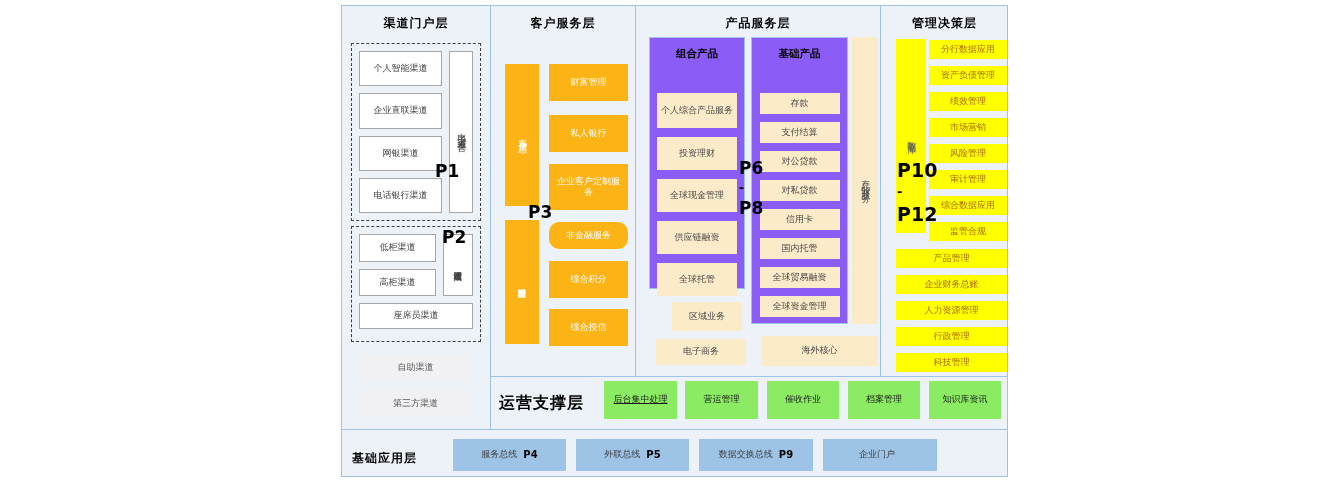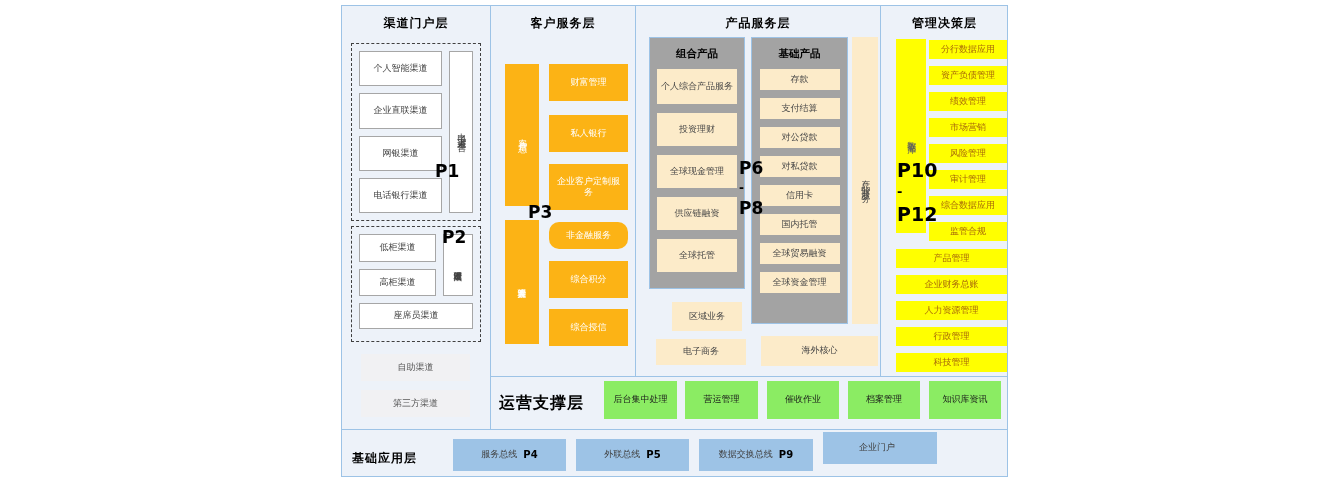--- a/index.html
+++ b/index.html
@@ -24,21 +24,21 @@
   
   .dashed{border:1px dashed #404040;padding:7px;box-sizing:border-box;}
   .wbox{background:#fff;border:1px solid #a6a6a6;color:#404040;}
   .graybox{background:#f1f1f3;color:#595959;}
   .vtext{writing-mode:vertical-rl;text-orientation:upright;letter-spacing:2px;}
   .pmark{font-weight:bold;font-size:17px;line-height:1.1;color:#000;z-index:5;}
   .pstack{font-weight:bold;font-size:17px;line-height:20px;color:#000;z-index:5;text-align:left;}
   
   .obox{background:#fcb315;color:#ffffff;}
   
-  .panel{background:#a3a3a3;border:1px solid #9dc3e6;}
+  .panel{background:#8b5cf6;border:1px solid #9dc3e6;gap:24px;}
   .panel h3{font-size:10.5px;font-weight:bold;text-align:center;margin:9px 0 8px 0;}
   .creambox{background:#fcebc9;color:#474747;}
   .stackv{display:flex;flex-direction:column;align-items:center;}
   
   .ybox{background:#ffff00;color:#a8690a;}
   .ybar{background:#ffff00;color:#5f5f5f;}
   
   .greenbox{background:#8bec63;color:#1a1a1a;}
   .bluebox{background:#9dc3e6;color:#404040;gap:6px;}
   .bluebox .plab{font-weight:bold;font-size:10px;color:#000;}
@@ -158,40 +158,40 @@
 
     <div class="abs cbox ybox" style="left:15px;top:243px;width:111px;height:19px;">产品管理</div>
     <div class="abs cbox ybox" style="left:15px;top:269px;width:111px;height:19px;">企业财务总账</div>
     <div class="abs cbox ybox" style="left:15px;top:295px;width:111px;height:19px;">人力资源管理</div>
     <div class="abs cbox ybox" style="left:15px;top:321px;width:111px;height:19px;">行政管理</div>
     <div class="abs cbox ybox" style="left:15px;top:347px;width:111px;height:19px;">科技管理</div>
   </section>
 
   <section class="ops">
     <div class="abs" style="left:8px;top:16px;font-size:16px;font-weight:bold;letter-spacing:1px;">运营支撑层</div>
-    <div class="abs cbox greenbox" style="left:113px;top:4px;width:73px;height:38px;">后台集中处理</div>
+    <div class="abs cbox greenbox" style="left:113px;top:4px;width:73px;height:38px;text-decoration:underline;">后台集中处理</div>
     <div class="abs cbox greenbox" style="left:194px;top:4px;width:73px;height:38px;">营运管理</div>
     <div class="abs cbox greenbox" style="left:276px;top:4px;width:72px;height:38px;">催收作业</div>
     <div class="abs cbox greenbox" style="left:357px;top:4px;width:72px;height:38px;">档案管理</div>
     <div class="abs cbox greenbox" style="left:438px;top:4px;width:72px;height:38px;">知识库资讯</div>
   </section>
 
   <section class="base">
     <div class="abs" style="left:10px;top:20px;font-size:12px;font-weight:bold;letter-spacing:1px;">基础应用层</div>
     <div class="abs cbox bluebox" style="left:111px;top:9px;width:113px;height:32px;">
       <span>服务总线</span>
         <span class="plab">P4</span>
     </div>
     <div class="abs cbox bluebox" style="left:234px;top:9px;width:113px;height:32px;">
       <span>外联总线</span>
         <span class="plab">P5</span>
     </div>
     <div class="abs cbox bluebox" style="left:357px;top:9px;width:114px;height:32px;">
       <span>数据交换总线</span>
         <span class="plab">P9</span>
     </div>
-    <div class="abs cbox bluebox" style="left:481px;top:2px;width:114px;height:32px;">
+    <div class="abs cbox bluebox" style="left:481px;top:9px;width:114px;height:32px;">
       <span>企业门户</span>
         <span class="plab"></span>
     </div>
   </section>
 
 </div>
 
 </body></html>

